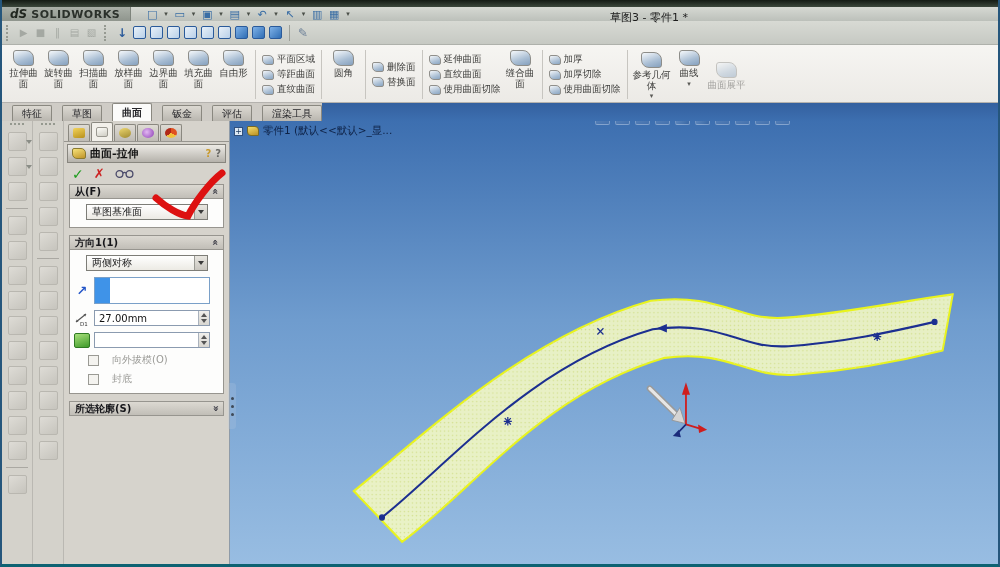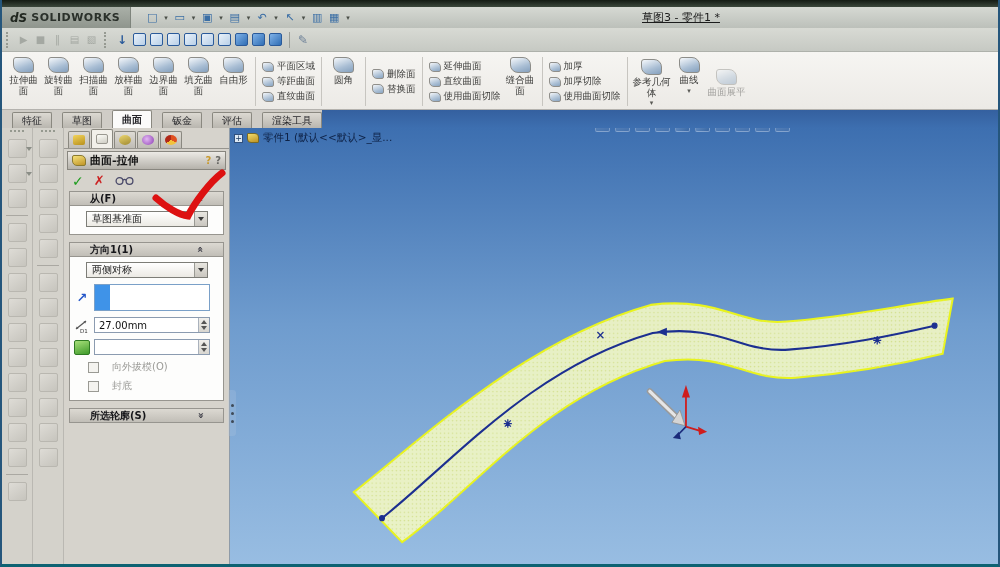--- a/index.html
+++ b/index.html
@@ -5,28 +5,28 @@
   :root{
     --sky-top:#3d6fb0; --sky-bottom:#98bde2; --surface-fill:#f1f6c3; --surface-edge:#e9f41c;
     --spline:#1c2f90; --annotation:#dd1111; --triad:#cf1d1d;
   }
   *{margin:0;padding:0;box-sizing:border-box;}
   body{width:1000px;height:567px;font-family:"DejaVu Sans","Liberation Sans",sans-serif;font-size:11px;overflow:hidden;background:#d6d3cc;}
   .app{width:1000px;height:567px;display:flex;flex-direction:column;border-left:2px solid #25567c;border-right:2px solid #25567c;border-bottom:3px solid #0d6272;position:relative;background:#d6d3cc;}
 
   
   .tb-dark{height:7px;background:linear-gradient(180deg,#141b14,#3b473b);}
-  .tb-main{height:21px;background:linear-gradient(180deg,#d6d9d3,#bcc0ba);display:flex;align-items:center;position:relative;}
+  .tb-main{height:14px;background:linear-gradient(180deg,#d6d9d3,#bcc0ba);display:flex;align-items:center;position:relative;}
   .logo{display:flex;align-items:center;gap:4px;padding:0 10px 0 8px;height:100%;background:linear-gradient(180deg,#aab0a8,#8f958d);border-right:1px solid #7e847c;}
   .logo .mark{font-style:italic;font-weight:bold;font-size:12px;color:#20261f;}
   .logo .name{font-weight:bold;font-size:11px;letter-spacing:.5px;color:#2a302a;}
   .std-icons{display:flex;align-items:center;gap:3px;margin-left:14px;}
   .sicon{width:14px;height:14px;display:flex;align-items:center;justify-content:center;color:#3a6ea5;font-size:11px;line-height:1;}
   .dd-arrow{font-size:7px;color:#4a4f48;margin:0 2px;}
-  .win-title{position:absolute;left:640px;top:3px;font-size:11px;color:#1c1c1c;text-decoration:underline;}
+  .win-title{position:absolute;left:608px;top:3px;font-size:11px;color:#1c1c1c;}
 
   
   .toolbar2{height:24px;background:linear-gradient(180deg,#d8dad4,#c6c9c3);display:flex;align-items:center;border-bottom:1px solid #aeb1ab;}
   .grip{width:3px;height:16px;border-left:2px dotted #969a92;margin:0 6px 0 4px;}
   .pb-icon{width:13px;height:13px;color:#a4a8a2;font-size:10px;display:flex;align-items:center;justify-content:center;margin:0 2px;}
   .normalto{color:#2a5a9a;font-weight:bold;font-size:12px;margin:0 4px;}
   .cube{width:13px;height:13px;border:1px solid #2a5a9a;background:linear-gradient(135deg,#e9f1f9,#b9d0e8);margin:0 2px;border-radius:2px;}
   .cube.solid{background:linear-gradient(135deg,#7fb2e8,#2f6db4);}
   .vsep{width:1px;height:16px;background:#9c9f99;margin:0 5px;}
   .pen{color:#6a7e96;font-size:12px;margin:0 3px;}
@@ -82,21 +82,21 @@
   .g-dimx{background:radial-gradient(circle at 40% 40%,#e2b8f2,#8c3cb4);border-radius:50%;}
   .g-disp{background:conic-gradient(#e05020 0 33%,#f2c23c 33% 66%,#b02818 66%);border-radius:50%;}
   .pmtitle{height:19px;margin:2px 3px 0 3px;background:linear-gradient(180deg,#eceae5,#b5b2ab);border:1px solid #88867f;display:flex;align-items:center;padding:0 4px;gap:4px;}
   .pmtitle .ttl{font-weight:bold;font-size:11px;color:#141414;flex:1;}
   .pm-ic{width:14px;height:11px;background:linear-gradient(160deg,#f6e27a,#c09428);border:1px solid #8a7a30;border-radius:2px 5px 2px 5px;}
   .qmark{font-size:10px;font-weight:bold;}
   .q1{color:#c89a2e;} .q2{color:#6a6a66;}
   .pmactions{height:21px;display:flex;align-items:center;gap:10px;padding-left:8px;}
   .ok{color:#1f9d1f;font-weight:bold;font-size:14px;}
   .cancel{color:#cc2222;font-weight:bold;font-size:13px;}
-  .sect-h{height:15px;margin:0 5px;background:linear-gradient(180deg,#dcd9d2,#c1beb7);border:1px solid #97958f;display:flex;align-items:center;justify-content:space-between;padding:0 20px;font-size:10px;font-weight:bold;color:#16161a;}
+  .sect-h{height:15px;margin:0 5px;background:linear-gradient(180deg,#dcd9d2,#c1beb7);border:1px solid #97958f;display:flex;align-items:center;justify-content:space-between;padding:0 5px;font-size:10px;font-weight:bold;color:#16161a;}
   .chev{font-size:10px;color:#3a3a44;display:inline-block;transform:rotate(90deg);font-weight:bold;}
   .chev.down{transform:rotate(-90deg);}
   .sect-b{margin:0 5px;background:#fdfdfc;border:1px solid #97958f;border-top:none;padding:5px 4px 7px 4px;}
   .pm .gap{height:7px;}
   .pmcombo{width:122px;margin-left:12px;height:16px;}
   .ctrl-row{display:flex;align-items:center;gap:4px;margin-top:6px;}
   .dir-arrow{color:#2456c8;font-weight:bold;font-size:13px;width:16px;text-align:center;}
   .selbox{width:116px;height:27px;border:1px solid #7aa0c8;background:#ffffff;display:flex;}
   .selbar{width:15px;height:100%;background:#3f93e8;}
   .spinbox{width:116px;height:16px;border:1px solid #8b9bb0;background:#ffffff;display:flex;align-items:center;}

